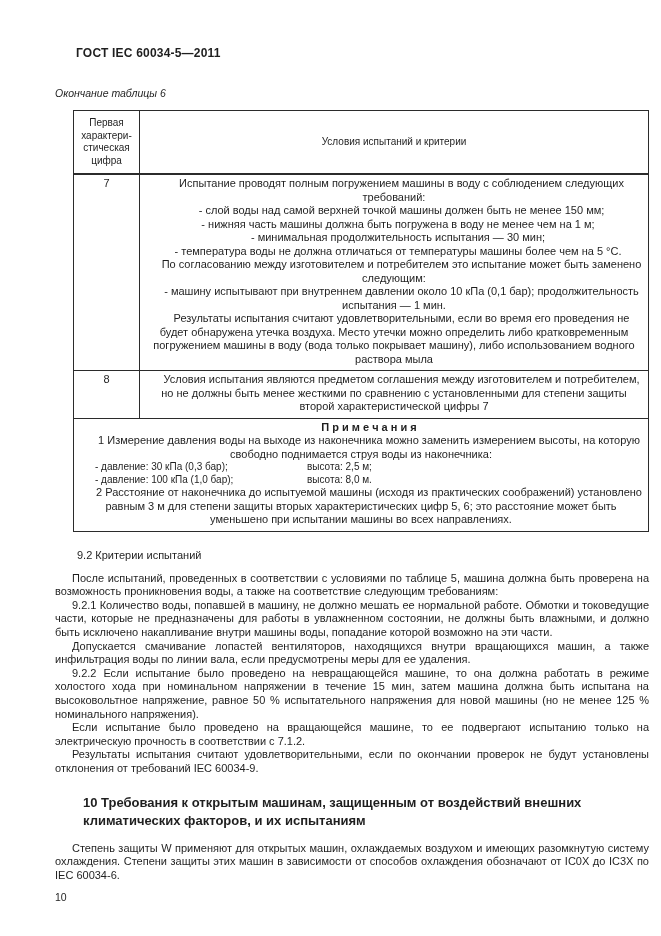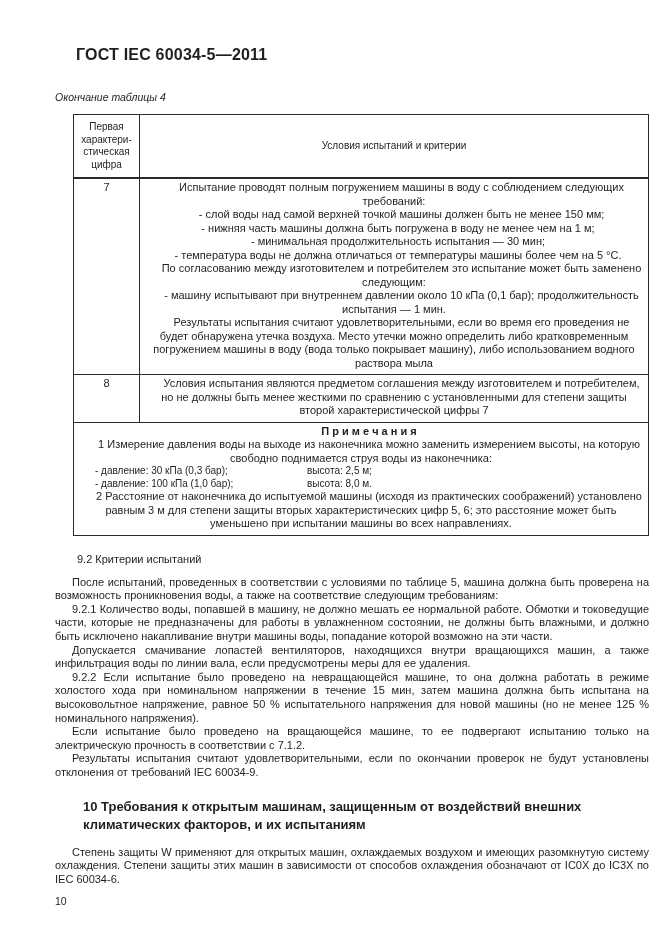--- a/index.html
+++ b/index.html
@@ -9,21 +9,21 @@
     background:#ffffff;
     font-family:"Liberation Sans", sans-serif;
     color:#1f1f1f;
     overflow:hidden;
     margin:0 auto;
   }
   .content {
     position:absolute; left:55px; top:46px; width:594px;
   }
   .doc-header {
-    font-weight:bold; font-size:16px; letter-spacing:0.2px;
+    font-weight:bold; font-size:12px; letter-spacing:0.2px;
     margin-left:21px;
   }
   .table-caption {
     font-style:italic; font-size:10.5px;
     margin-top:27px;
   }
   table.t5 {
     border-collapse:collapse;
     margin-left:18px; margin-top:11px;
     width:576px;
@@ -66,21 +66,21 @@
   .page-number { font-size:10.5px; margin-top:9px; }
 </style>
 </head>
 <body>
 
 <div class="page">
   <div class="content">
 
     <div class="doc-header">ГОСТ IEC 60034-5—2011</div>
 
-    <div class="table-caption">Окончание таблицы 4</div>
+    <div class="table-caption">Окончание таблицы 6</div>
 
     <table class="t5">
       <colgroup>
           <col class="c1">
           <col>
         </colgroup>
       <thead>
         <tr>
           <th>Первая характери- стическая цифра</th>
           <th>Условия испытаний и критерии</th>

